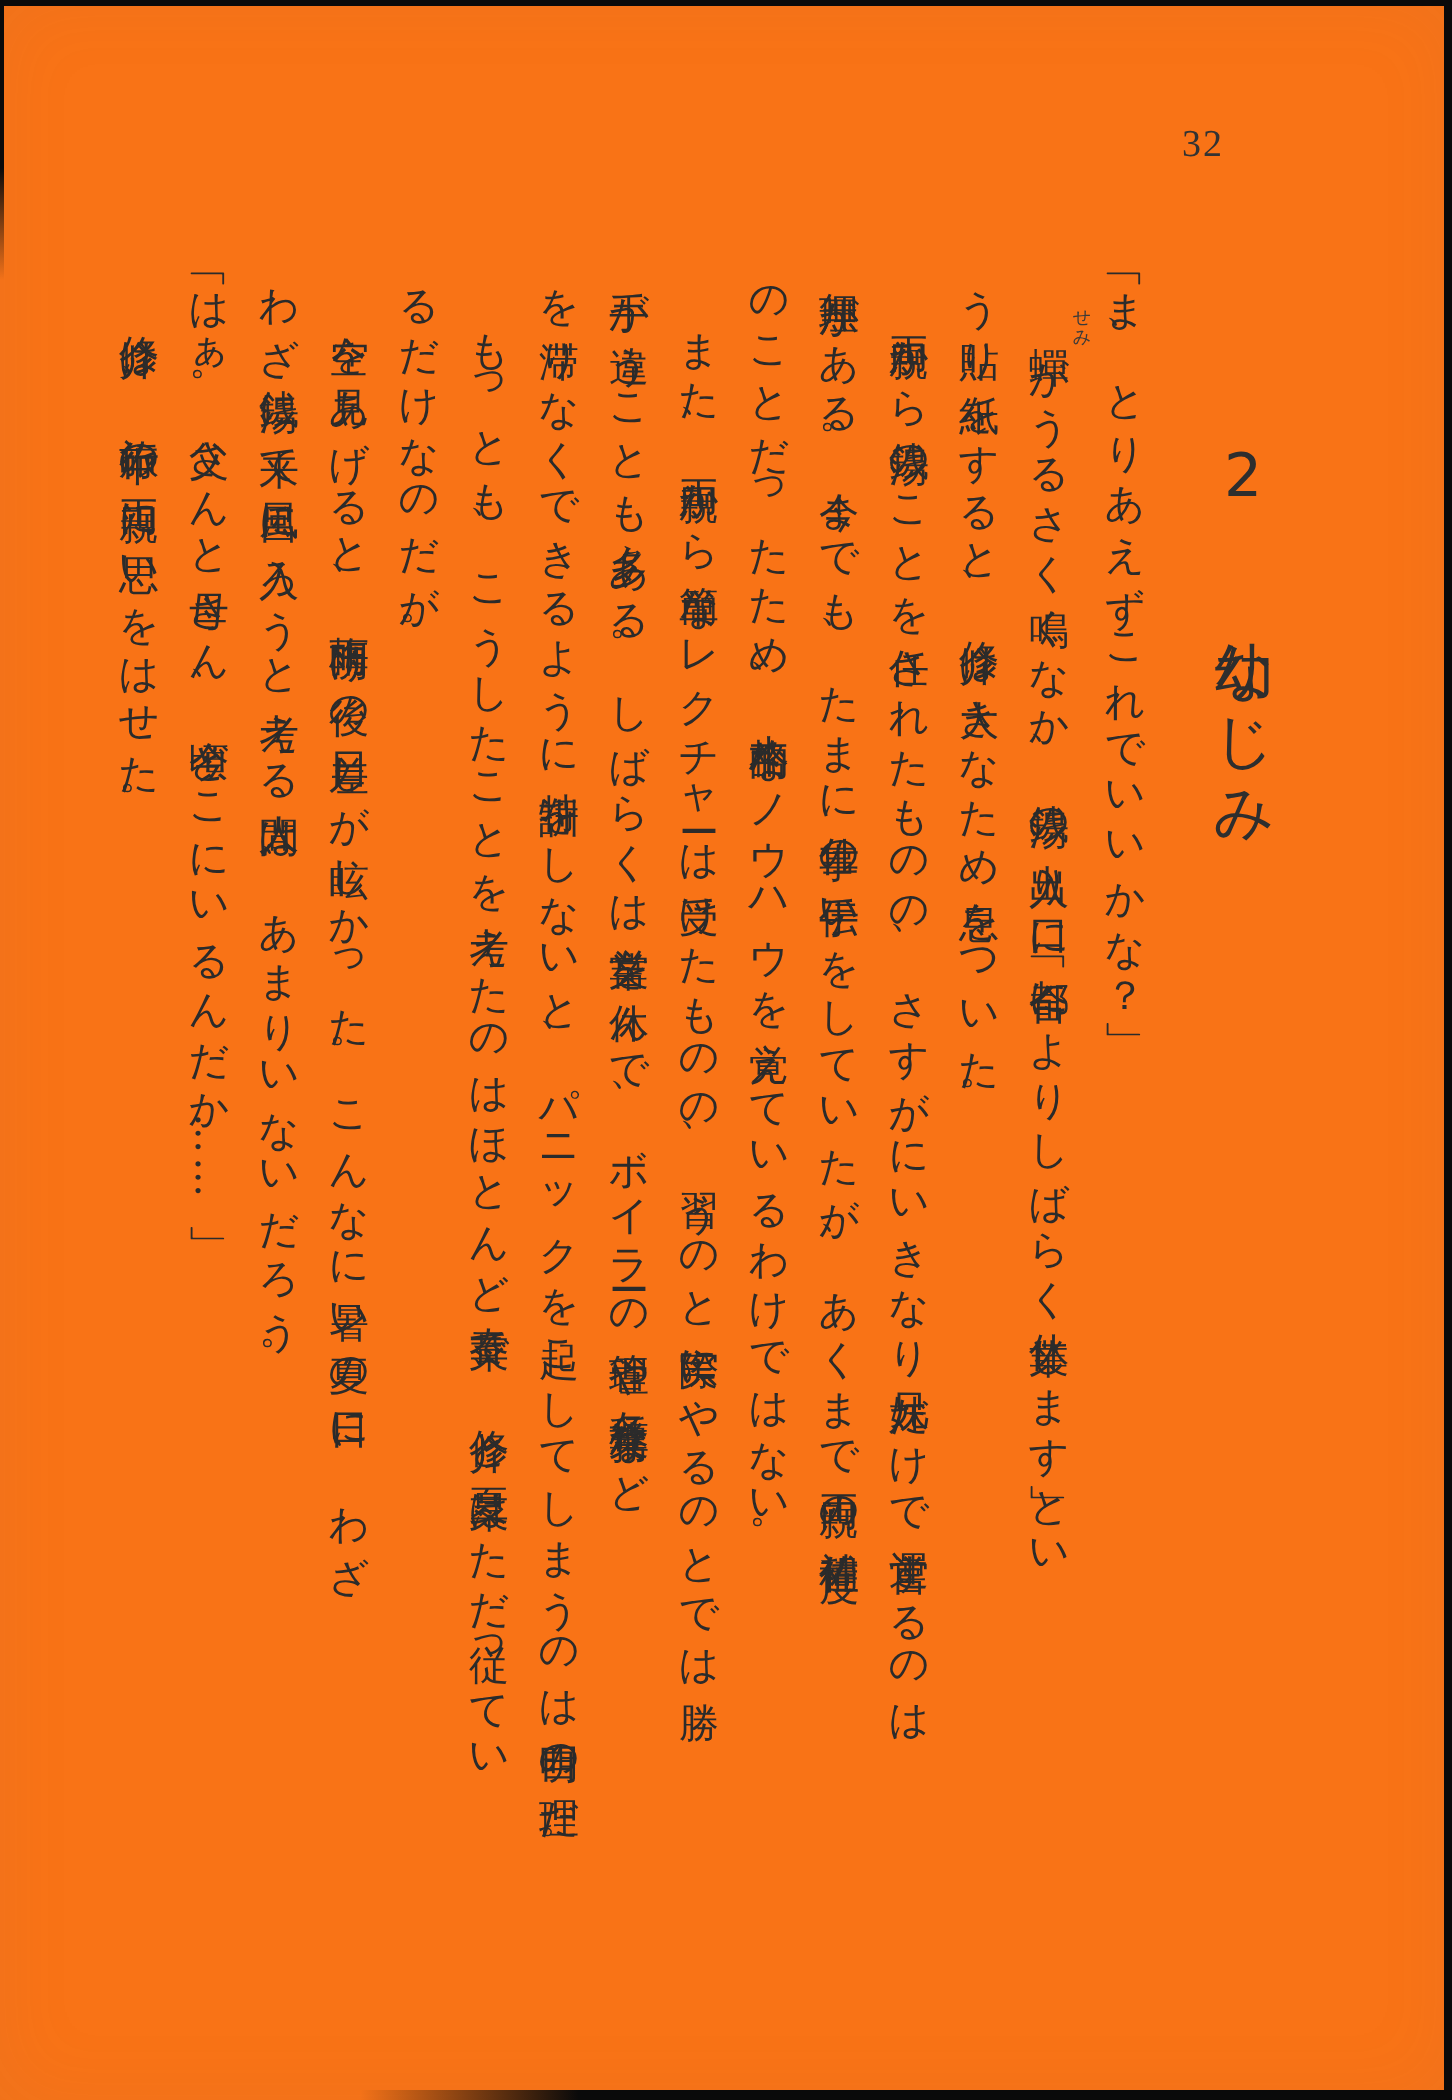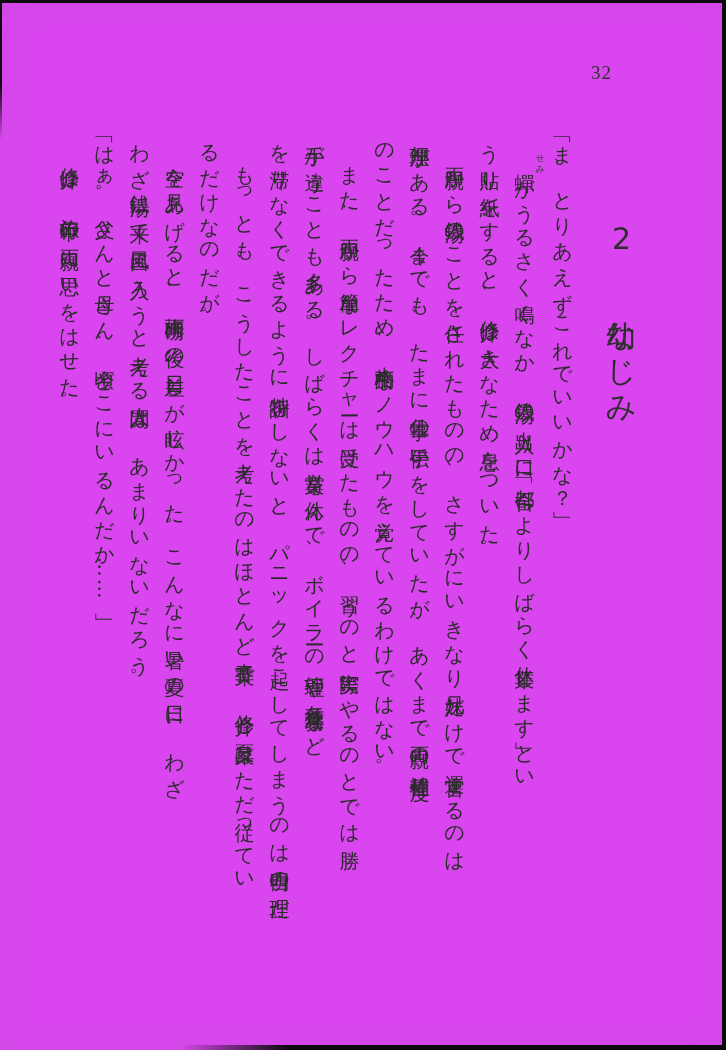--- a/index.html
+++ b/index.html
@@ -5,21 +5,21 @@
   html, body {
     margin: 0;
     padding: 0;
     background: #ffffff;
   }
   .stage {
     position: relative;
     width: 726px;
     height: 1050px;
     overflow: hidden;
-    background: #d946ef;
+    background: #f97316;
     font-family: "DejaVu Serif", serif;
   }
   
   .edge { position: absolute; background: #0a0a0a; }
   .edge-top    { top: 0; left: 0; right: 0; height: 3px; }
   .edge-right  { top: 0; right: 0; bottom: 0; width: 4px; }
   .edge-bottom { bottom: 0; right: 0; left: 180px; height: 5px;
                  background: linear-gradient(to left, #0a0a0a 80%, rgba(10,10,10,0)); }
   .edge-left   { top: 0; left: 0; width: 2px; height: 140px;
                  background: linear-gradient(to bottom, #0a0a0a 60%, rgba(10,10,10,0)); }

